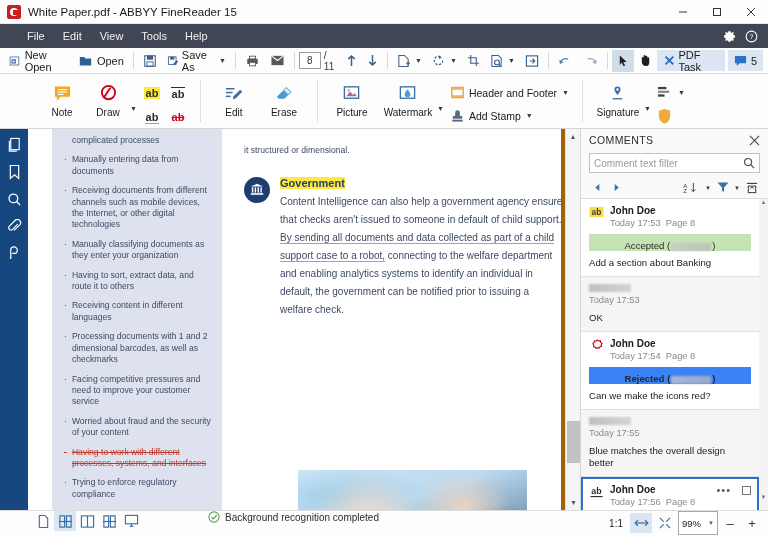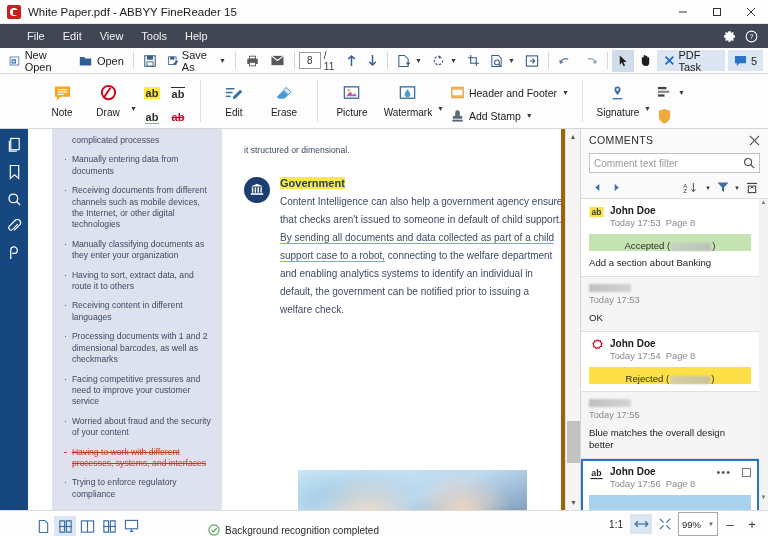--- a/index.html
+++ b/index.html
@@ -195,33 +195,33 @@
   .badge {
     margin-top:5px; height:17px; display:flex; align-items:flex-end; justify-content:center;
     font-size:9.6px; color:#2a2a2a;
   }
   .badge .blur {
     display:inline-block; width:40px; height:8px; margin:0 1px;
     background:linear-gradient(90deg,#c9c9c9,#b8b8b8); border-radius:1px; opacity:.75;
     filter:blur(1px); vertical-align:middle;
   }
   .badge-accepted { background:#c6e3b4; }
-  .badge-rejected { background:#fde047; }
+  .badge-rejected { background:#3b82f6;font-weight:bold; }
   .badge-completed { background:#a9d2f0; }
   .cm-text { font-size:9.6px; color:#222; margin-top:6px; line-height:12px;}
   .cm-reply { background:#f5f5f5; border-bottom:1px solid #e0e0e0; padding:5px 8px 7px 8px; margin-right:9px;}
   .blurname {
     display:inline-block; width:42px; height:8px;
     background:linear-gradient(90deg,#b6b6b6,#cfcfcf); filter:blur(1px); opacity:.85;
   }
 
   
   .statusbar {
     height:26px; background:#fdfdfd; border-top:1px solid #dcdcdc; display:flex;
-    align-items:flex-end; flex:none; padding-left:32px;
+    align-items:flex-start; flex:none; padding-left:32px;
   }
   .sb-ico { width:22px; height:20px; display:flex; align-items:center; justify-content:center; color:#3a5a80;}
   .sb-ico.on { background:#dbe6f2; }
   .sb-status { display:flex; align-items:center; gap:5px; font-size:10px; color:#2b2b2b; margin-left:66px;}
   .sb-right { margin-left:auto; display:flex; align-items:center; gap:2px; padding-right:6px;}
   .zoomsel {
     width:40px; height:24px; border:1px solid #a8a8a8; background:#fff; font-size:9.5px;
     display:flex; align-items:center; padding:0 3px; color:#222;
   }
   .zoomsel .zv{flex:1;}
@@ -771,20 +771,21 @@
             <div class="cm-who">
               <div class="cm-name">John Doe</div>
               <div class="cm-meta"><span>Today 17:54</span>&nbsp;&nbsp;<span>Page 8</span></div>
             </div>
           </div>
           <div class="badge badge-rejected">
             <span>Rejected (</span>
               <span class="blur"></span>
               <span>)</span>
           </div>
+          <div class="cm-text">Can we make the icons red?</div>
         </div>
         <div class="cm-reply">
           <div class="blurname"></div>
           <div class="cm-meta">Today 17:55</div>
           <div class="cm-text">Blue matches the overall design better</div>
         </div>
 
         <div class="cm-card sel" style="padding:5px 6px 0 6px">
           <div class="cm-row">
             <div class="cm-ico">

